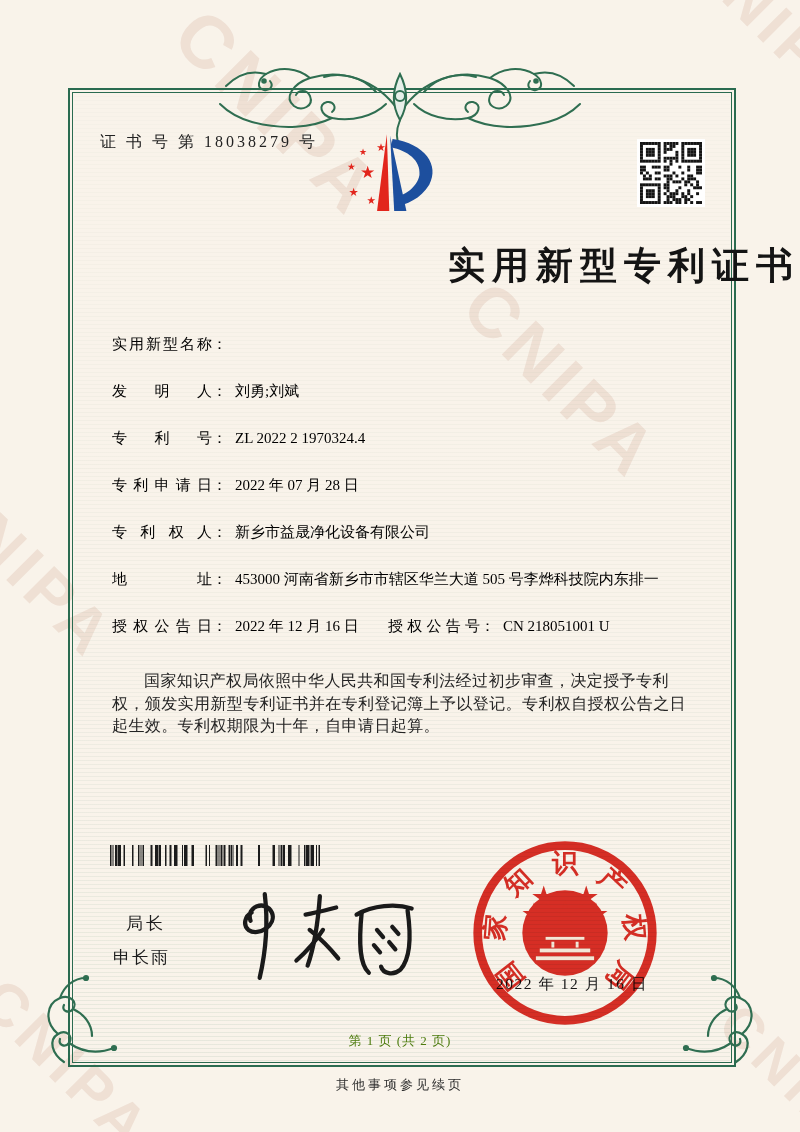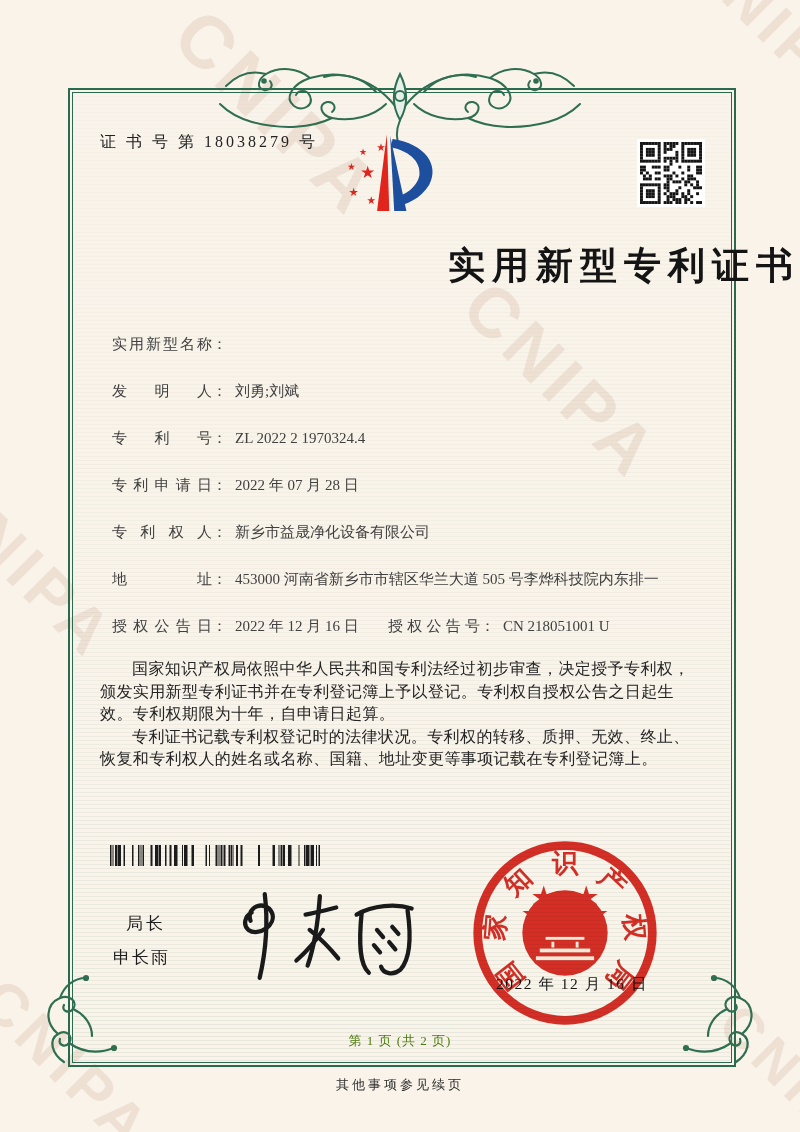--- a/index.html
+++ b/index.html
@@ -28,30 +28,30 @@
   .corner-l{left:34px;top:973px;width:92px;height:94px;}
   .corner-r{left:674px;top:973px;width:92px;height:94px;transform:scaleX(-1);}
 
   
   .cert-no{position:absolute;left:100px;top:132px;font-size:16px;letter-spacing:3px;color:#222;z-index:5;}
   .logo{position:absolute;left:342px;top:126px;width:106px;height:98px;z-index:5;}
   .qr{position:absolute;left:637px;top:139px;width:68px;height:68px;background:#ffffff;padding:3px;box-sizing:border-box;z-index:5;}
   .qr svg{display:block;width:62px;height:62px;fill:#141414;}
   .title{position:absolute;left:0;right:0;top:241px;text-align:right;font-size:37px;font-weight:bold;letter-spacing:7px;color:#141414;z-index:5;}
 
-  .fields{position:absolute;left:112px;top:334px;width:566px;font-size:15px;color:#404040;z-index:5;}
+  .fields{position:absolute;left:112px;top:334px;width:566px;font-size:15px;color:#000000;z-index:5;}
   .frow{display:flex;align-items:flex-start;margin-bottom:26px;line-height:21px;position:relative;}
   .flabel{display:inline-block;width:100px;text-align:justify;text-align-last:justify;flex:0 0 100px;}
   .fcolon{flex:0 0 auto;margin-right:8px;}
   .fvalue{flex:0 1 auto;max-width:440px;}
   .grant-extra{position:absolute;left:276px;top:0;display:flex;}
   .grant-extra .flabel{width:92px;flex-basis:92px;}
 
   .paras{position:absolute;left:100px;right:98px;top:658px;font-size:16px;line-height:22.5px;color:#242424;z-index:5;}
-  .paras p{margin:0;text-indent:2em;letter-spacing:0.4px;}
+  .paras p{margin:12px;text-indent:2em;letter-spacing:0.4px;}
 
   .barcode{position:absolute;left:110px;top:845px;width:210px;height:21px;z-index:5;}
   .barcode svg{display:block;width:210px;height:21px;fill:#1c1c1c;}
 
   .signer-title{position:absolute;left:126px;top:912px;font-size:17px;letter-spacing:3px;color:#1e1e1e;z-index:5;}
   .signer-name{position:absolute;left:113px;top:946px;font-size:17px;letter-spacing:2px;color:#1e1e1e;z-index:5;}
   .autograph{position:absolute;left:218px;top:884px;width:218px;height:102px;z-index:5;}
 
   .seal{position:absolute;left:468px;top:836px;width:194px;height:194px;z-index:6;mix-blend-mode:multiply;opacity:.95;}
   .seal text{font-family:"Liberation Serif","DejaVu Serif",serif;font-weight:bold;font-size:27px;fill:#d9251c;}
@@ -397,21 +397,20 @@
       <span class="grant-extra">
         <span class="flabel">授权公告号</span>
           <span class="fcolon">：</span>
         <span class="fvalue">CN 218051001 U</span>
       </span>
     </div>
   </div>
 
   <div class="paras">
     <p>国家知识产权局依照中华人民共和国专利法经过初步审查，决定授予专利权，颁发实用新型专利证书并在专利登记簿上予以登记。专利权自授权公告之日起生效。专利权期限为十年，自申请日起算。</p>
-    <p>专利证书记载专利权登记时的法律状况。专利权的转移、质押、无效、终止、恢复和专利权人的姓名或名称、国籍、地址变更等事项记载在专利登记簿上。</p>
   </div>
 
   <div class="barcode">
     <svg viewBox="0 0 210 21" preserveAspectRatio="none">
         <g id="barcode-bars">
           <rect x="0" y="0" width="1.5" height="21"></rect>
           <rect x="2.5" y="0" width="1" height="21"></rect>
           <rect x="5" y="0" width="2" height="21"></rect>
           <rect x="7.5" y="0" width="3.5" height="21"></rect>
           <rect x="13.5" y="0" width="1.5" height="21"></rect>

